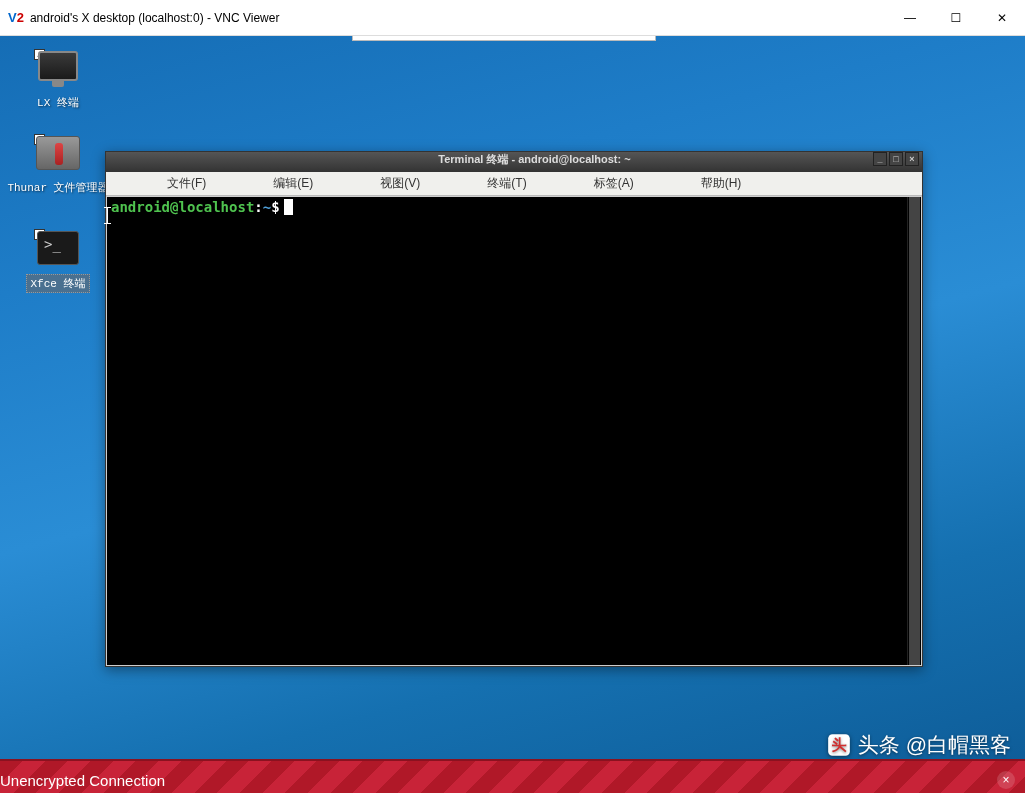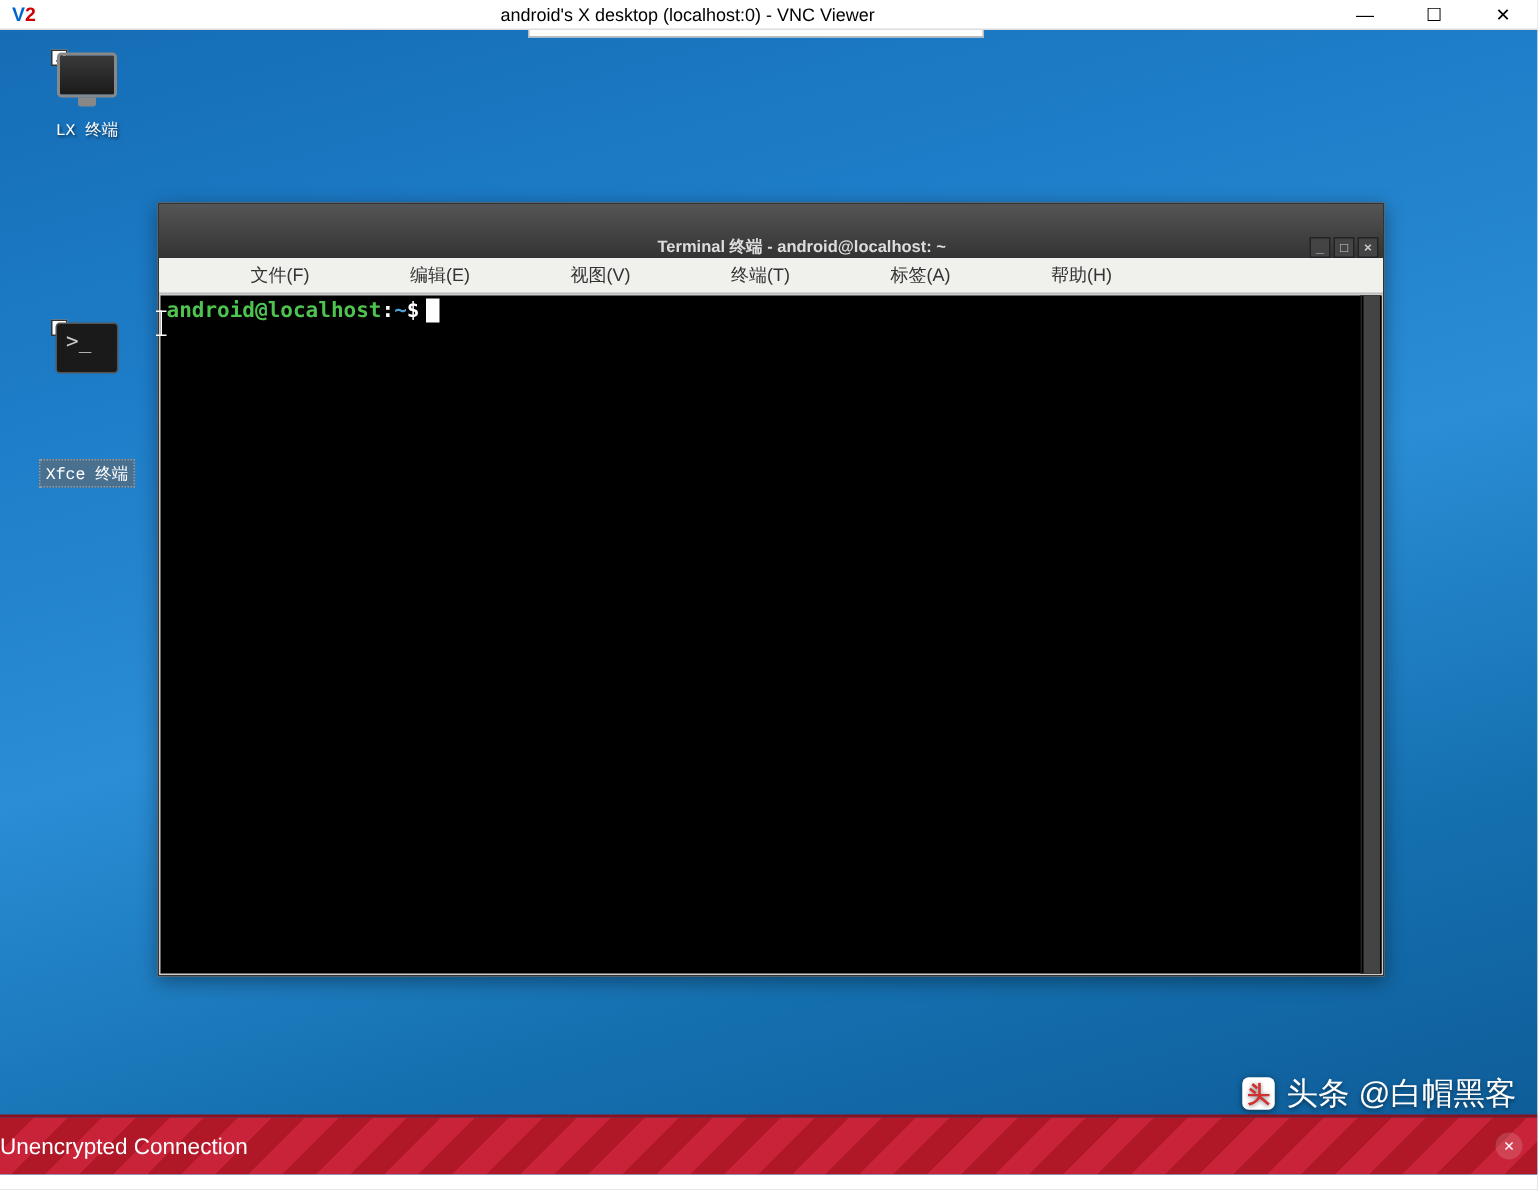--- a/index.html
+++ b/index.html
@@ -7,37 +7,37 @@
       width: 1025px;
       height: 793px;
       font-family: "Segoe UI", Tahoma, sans-serif;
       overflow: hidden;
       position: relative;
       background: #fff;
     }
     
     
     .win-titlebar {
-      height: 20px;
+      height: 36px;
       background: #fff;
       border-bottom: 1px solid #ddd;
       display: flex;
       align-items: center;
       padding-left: 8px;
       font-size: 12px;
       color: #000;
     }
     .vnc-logo {
       font-weight: bold;
       margin-right: 6px;
       font-size: 13px;
     }
     .vnc-v { color: #0066cc; }
     .vnc-2 { color: #cc0000; }
-    .win-title { flex: 1; text-align: center; }
+    .win-title { flex: 1; }
     .win-controls { display: flex; height: 100%; }
     .win-btn {
       width: 46px;
       height: 100%;
       display: flex;
       align-items: center;
       justify-content: center;
       font-size: 12px;
       color: #000;
     }
@@ -98,21 +98,20 @@
       background: rgba(0,0,0,0);
       padding: 1px 3px;
       text-shadow: 1px 1px 2px rgba(0,0,0,0.6);
       white-space: nowrap;
       font-family: Liberation Mono, monospace;
     }
     .desktop-icon.selected .icon-label {
       background: #4a7090;
       border: 1px dotted #999;
       text-shadow: none;
-      margin-top: 48px;
     }
     
     
     .monitor-icon {
       width: 40px; height: 30px;
       background: linear-gradient(#3a3a3a, #1a1a1a);
       border: 2px solid #888;
       border-radius: 3px;
       position: relative;
       margin: 0 auto;
@@ -168,26 +167,26 @@
       left: 105px;
       width: 818px;
       height: 516px;
       background: #cecece;
       border: 1px solid #333;
       box-shadow: 0 3px 12px rgba(0,0,0,0.4);
       display: flex;
       flex-direction: column;
     }
     .term-titlebar {
-      height: 36px;
+      height: 20px;
       background: linear-gradient(#555, #333);
       color: #ddd;
       font-size: 11px;
       display: flex;
-      align-items: flex-end;
+      align-items: flex-start;
       justify-content: center;
       position: relative;
       font-weight: bold;
       padding-left: 41px;
     }
     .term-title-controls {
       position: absolute;
       right: 3px;
       display: flex;
       gap: 2px;
@@ -349,20 +348,27 @@
   <div class="top-notch"></div>
 
   <div class="desktop-icon" style="top:15px; left:14px;">
     <div class="icon-img">
       <div class="shortcut-badge">↗</div>
       <div class="monitor-icon"></div>
     </div>
     <div class="icon-label">LX 终端</div>
   </div>
 
+  <div class="desktop-icon" style="top:100px; left:14px;">
+    <div class="icon-img">
+      <div class="shortcut-badge">↗</div>
+      <div class="thunar-icon"></div>
+    </div>
+    <div class="icon-label">Thunar 文件管理器</div>
+  </div>
 
   <div class="desktop-icon selected" style="top:195px; left:14px;">
     <div class="icon-img">
       <div class="shortcut-badge">↗</div>
       <div class="term-icon">&gt;_</div>
     </div>
     <div class="icon-label">Xfce 终端</div>
   </div>
 
   <div class="terminal-window">

